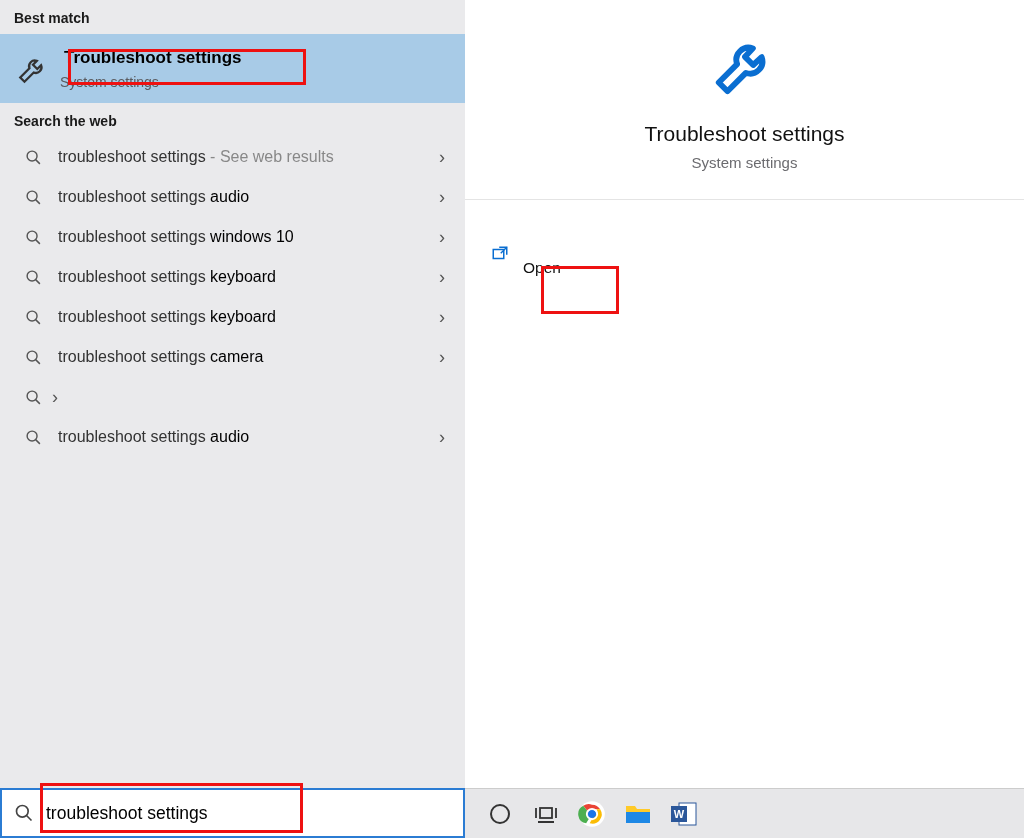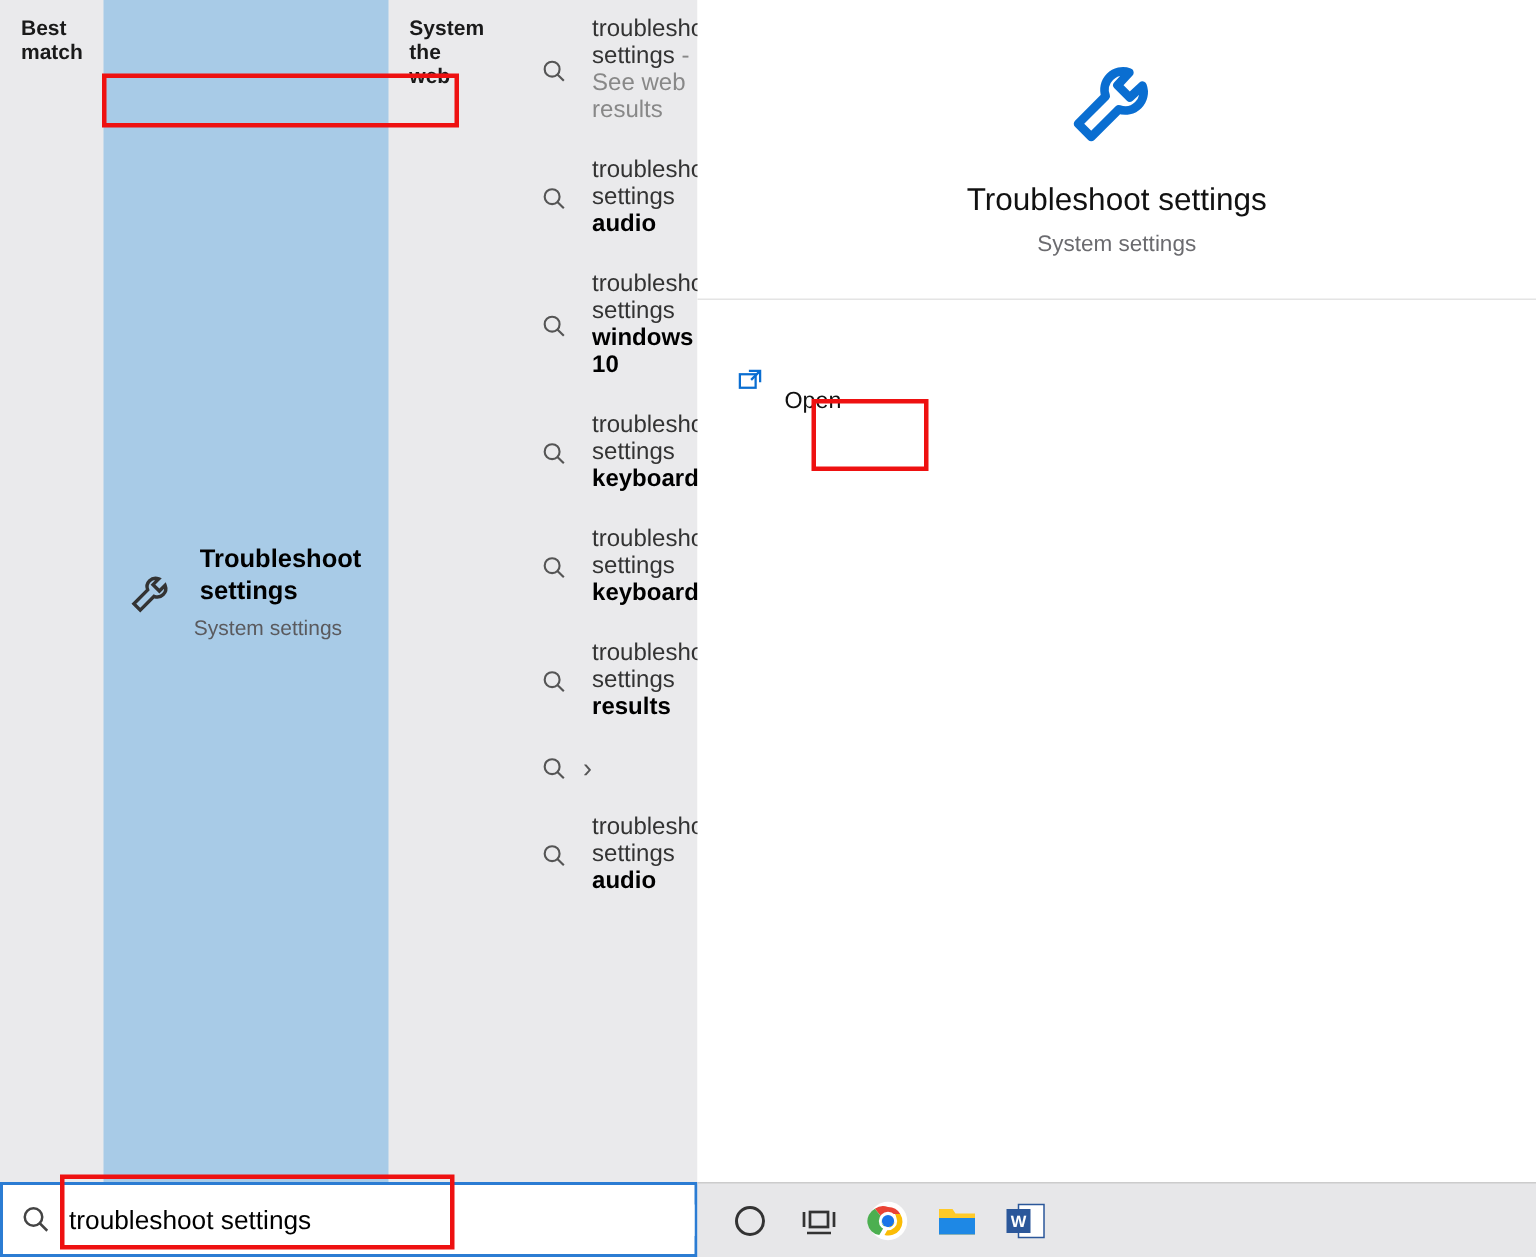--- a/index.html
+++ b/index.html
@@ -1,32 +1,32 @@
 <!DOCTYPE html>
 <html><head>
   <meta charset="utf-8">
   <style>
     * { margin:0; padding:0; box-sizing:border-box; font-family:"Segoe UI",Arial,sans-serif; }
     body { width:1024px; height:838px; background:#fff; overflow:hidden; position:relative; }
     .main { width:1024px; height:788px; display:flex; position:relative; }
-    .left { width:465px; height:100%; background:#eaeaec; display:flex; flex-direction:row; position:relative; }
+    .left { width:465px; height:100%; background:#eaeaec; display:flex; flex-direction:column; position:relative; }
     .hdr { font-size:14px; font-weight:600; color:#1a1a1a; padding:10px 14px 8px; }
     .best { background:#a8cbe7; display:flex; align-items:center; padding:13px 14px; cursor:pointer; }
     .best-icon { width:38px; height:38px; display:flex; align-items:center; justify-content:center; flex-shrink:0; margin-right:8px;}
     .best-text { display:flex; flex-direction:column; position:relative; }
     .best-title { font-size:17px; font-weight:600; color:#000; line-height:1.2; padding:1px 4px;}
     .best-sub { font-size:14px; color:#5a5a5e; margin-top:5px; }
     .highlight { border:3px solid #e11; position:absolute; pointer-events:none; }
     .h1 { left:68px; top:49px; width:238px; height:36px;}
     .h2 { left:541px; top:266px; width:78px; height:48px;}
     .h3 { left:40px; top:783px; width:263px; height:50px;}
     .sugg { display:flex; align-items:center; padding:11px 14px; cursor:pointer; position:relative; }
     .sugg-icon { width:38px; display:flex; justify-content:center; align-items:center; flex-shrink:0; }
     .sugg-text { font-size:16px; color:#333; flex:1; padding-left:6px; }
-    .sugg-text b { font-weight:700; color:#000; }
+    .sugg-text b { font-weight:400; color:#000; }
     .dim { color:#888;text-align:right; }
     .chev { font-size:18px; color:#555; padding-right:6px; line-height:1;}
     .right { flex:1; background:#fff; display:flex; flex-direction:column; position:relative; }
     .detail-top { display:flex; flex-direction:column; align-items:center; padding:30px 20px 28px; border-bottom:1px solid #e4e4e4; }
     .big-icon { width:70px; height:70px; margin-bottom:22px; }
     .detail-title { font-size:21px; color:#111; }
     .detail-sub { font-size:15px; color:#6b6b6f; margin-top:8px; }
     .actions { padding:26px 24px; }
     .action { display:flex; align-items:center; cursor:pointer; padding:4px 0; }
     .action-icon { width:22px; height:22px; margin-right:12px; display:flex; align-items:center; justify-content:center;}
@@ -48,21 +48,21 @@
       <div class="best-icon">
         <svg width="34" height="34" viewBox="0 0 24 24" fill="none" stroke="#333" stroke-width="1.6">
           <path d="M14.7 6.3a4 4 0 0 0-5.2 5.2L3 18l3 3 6.5-6.5a4 4 0 0 0 5.2-5.2L15 12l-3-3 2.7-2.7Z"></path>
         </svg>
       </div>
       <div class="best-text">
         <div class="best-title">Troubleshoot settings</div>
         <div class="best-sub">System settings</div>
       </div>
     </div>
-    <div class="hdr">System the web</div>
+    <div class="hdr">Search the web</div>
     <div id="suggestions">
         <div class="sugg">
           <div class="sugg-icon">
             <svg width="17" height="17" viewBox="0 0 24 24" fill="none" stroke="#555" stroke-width="2">
               <circle cx="10" cy="10" r="7"></circle>
               <path d="m21 21-6-6"></path>
             </svg>
           </div>
           <div class="sugg-text">troubleshoot settings<b></b><span class="dim"> - See web results</span></div>
           <div class="chev">›</div>
@@ -107,21 +107,21 @@
           <div class="sugg-text">troubleshoot settings <b>keyboard</b><span class="dim"></span></div>
           <div class="chev">›</div>
         </div>
         <div class="sugg">
           <div class="sugg-icon">
             <svg width="17" height="17" viewBox="0 0 24 24" fill="none" stroke="#555" stroke-width="2">
               <circle cx="10" cy="10" r="7"></circle>
               <path d="m21 21-6-6"></path>
             </svg>
           </div>
-          <div class="sugg-text">troubleshoot settings <b>results</b><span class="dim"></span></div>
+          <div class="sugg-text">troubleshoot settings <b>camera</b><span class="dim"></span></div>
           <div class="chev">›</div>
         </div>
         <div class="sugg">
           <div class="sugg-icon">
             <svg width="17" height="17" viewBox="0 0 24 24" fill="none" stroke="#555" stroke-width="2">
               <circle cx="10" cy="10" r="7"></circle>
               <path d="m21 21-6-6"></path>
             </svg>
           </div>
           <div class="chev">›</div>

